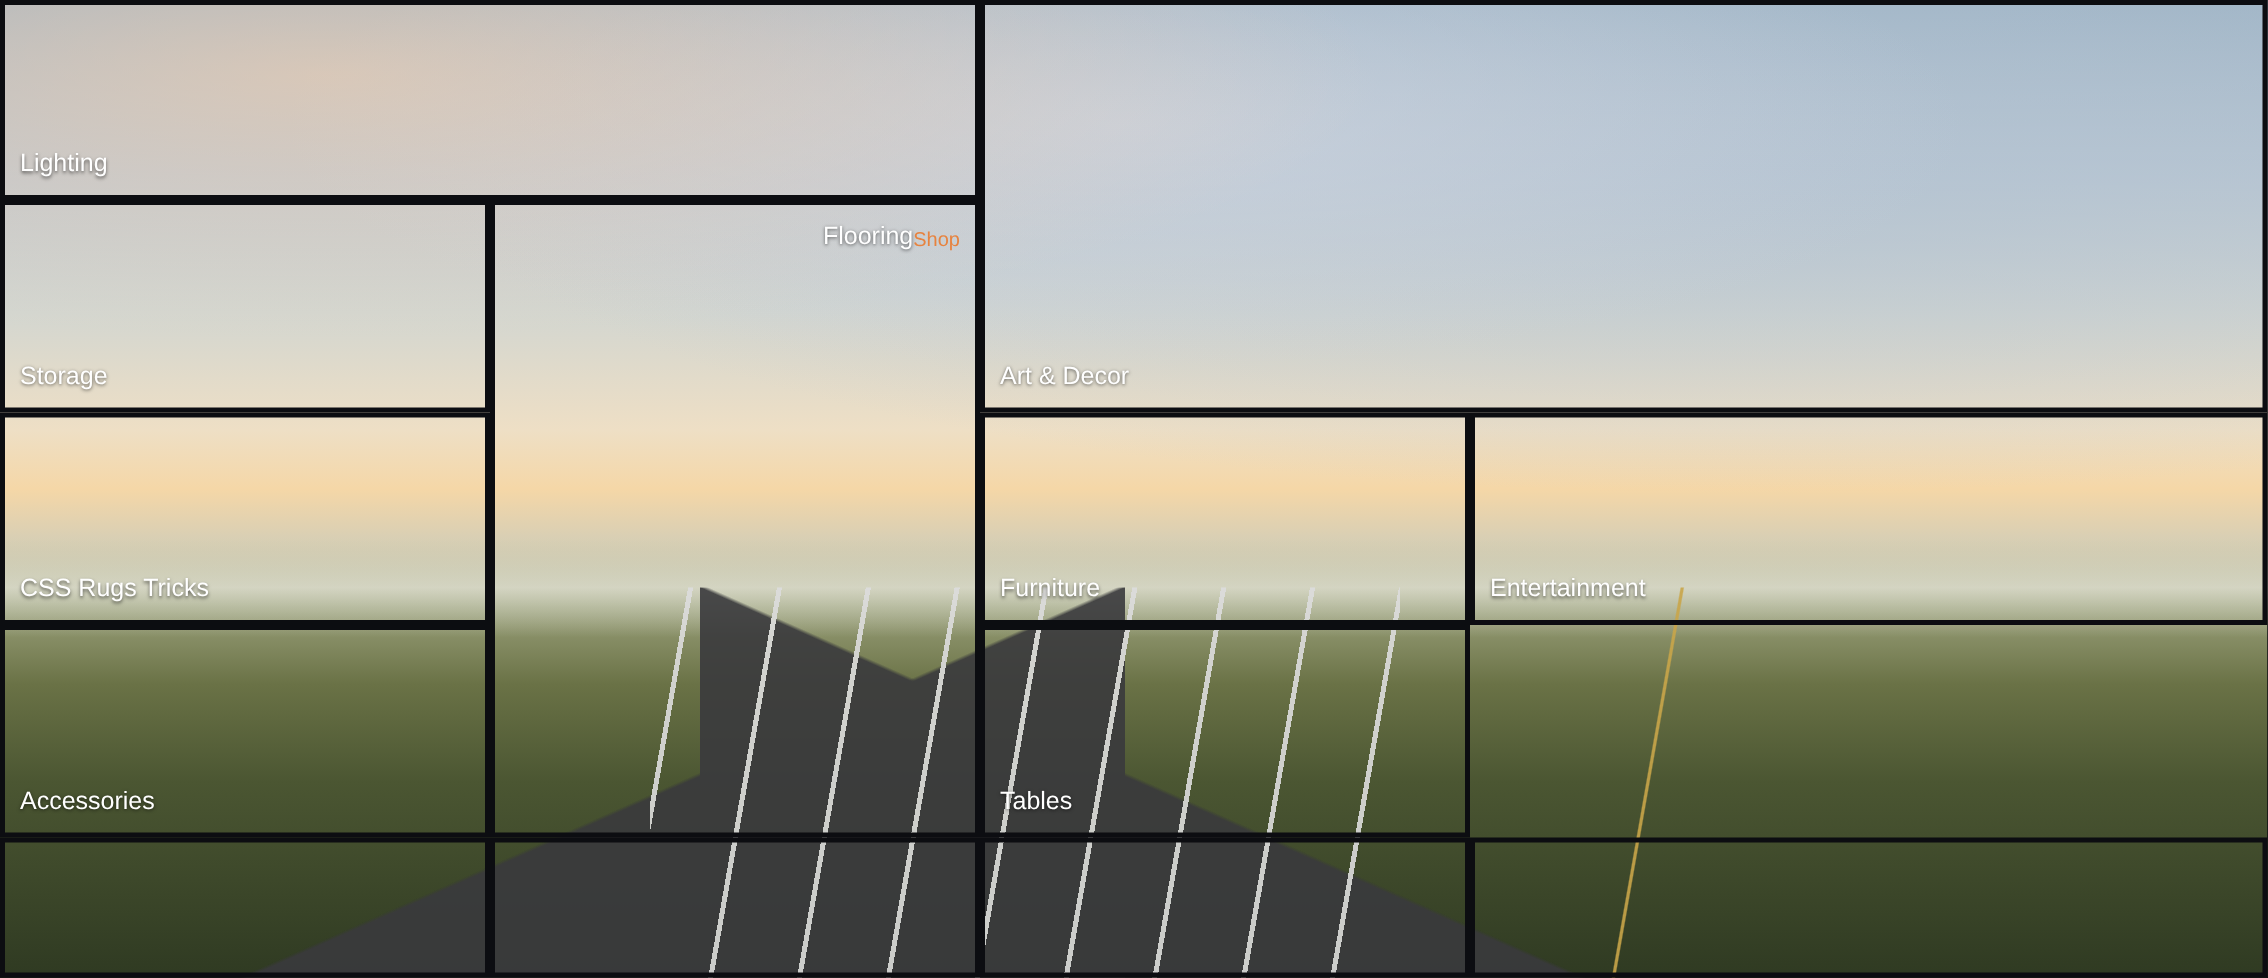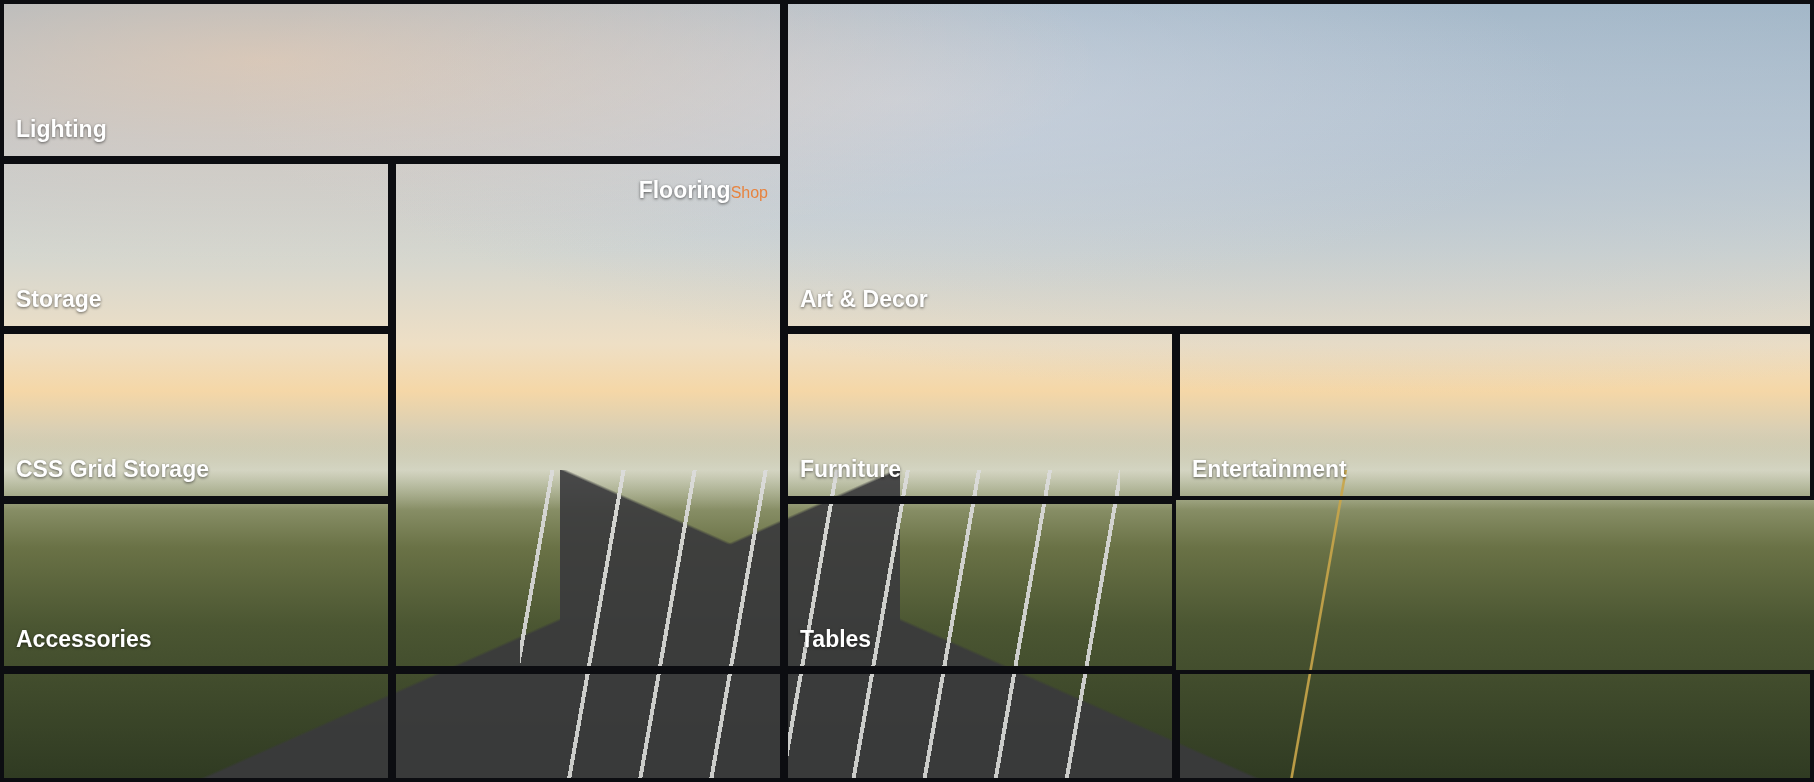--- a/index.html
+++ b/index.html
@@ -59,22 +59,22 @@
     border: 4px solid #0c0d11;
     display: flex;
     align-items: flex-end;
     padding: 14px 12px;
     color: #fff;
     z-index: 1;
     background: transparent;
     cursor: pointer;
   }
   .tile .label {
-    font-weight: 700;
-    font-size: 23px;
+    font-weight: 400;
+    font-size: 20px;
     text-shadow: 0 1px 3px rgba(0,0,0,.6);
     line-height: 1.1;
   }
   .tile .sub {
     display:block;
     font-weight:400;
     font-size:16px;
     color:#e7833f;
     margin-top:6px;
     text-shadow:none;
@@ -118,21 +118,21 @@
   <a class="tile t-storage">
     <span class="label">Storage</span>
   </a>
 
   <a class="tile t-flooring">
     <span class="label">Flooring</span>
     <span class="sub">Shop</span>
   </a>
 
   <a class="tile t-cssgrid">
-    <span class="label">CSS Grid Storage</span>
+    <span class="label">CSS Rugs Tricks</span>
   </a>
 
   <a class="tile t-entertainment">
     <span class="label">Entertainment</span>
   </a>
 
   <a class="tile t-furniture">
     <span class="label">Furniture</span>
   </a>
 

